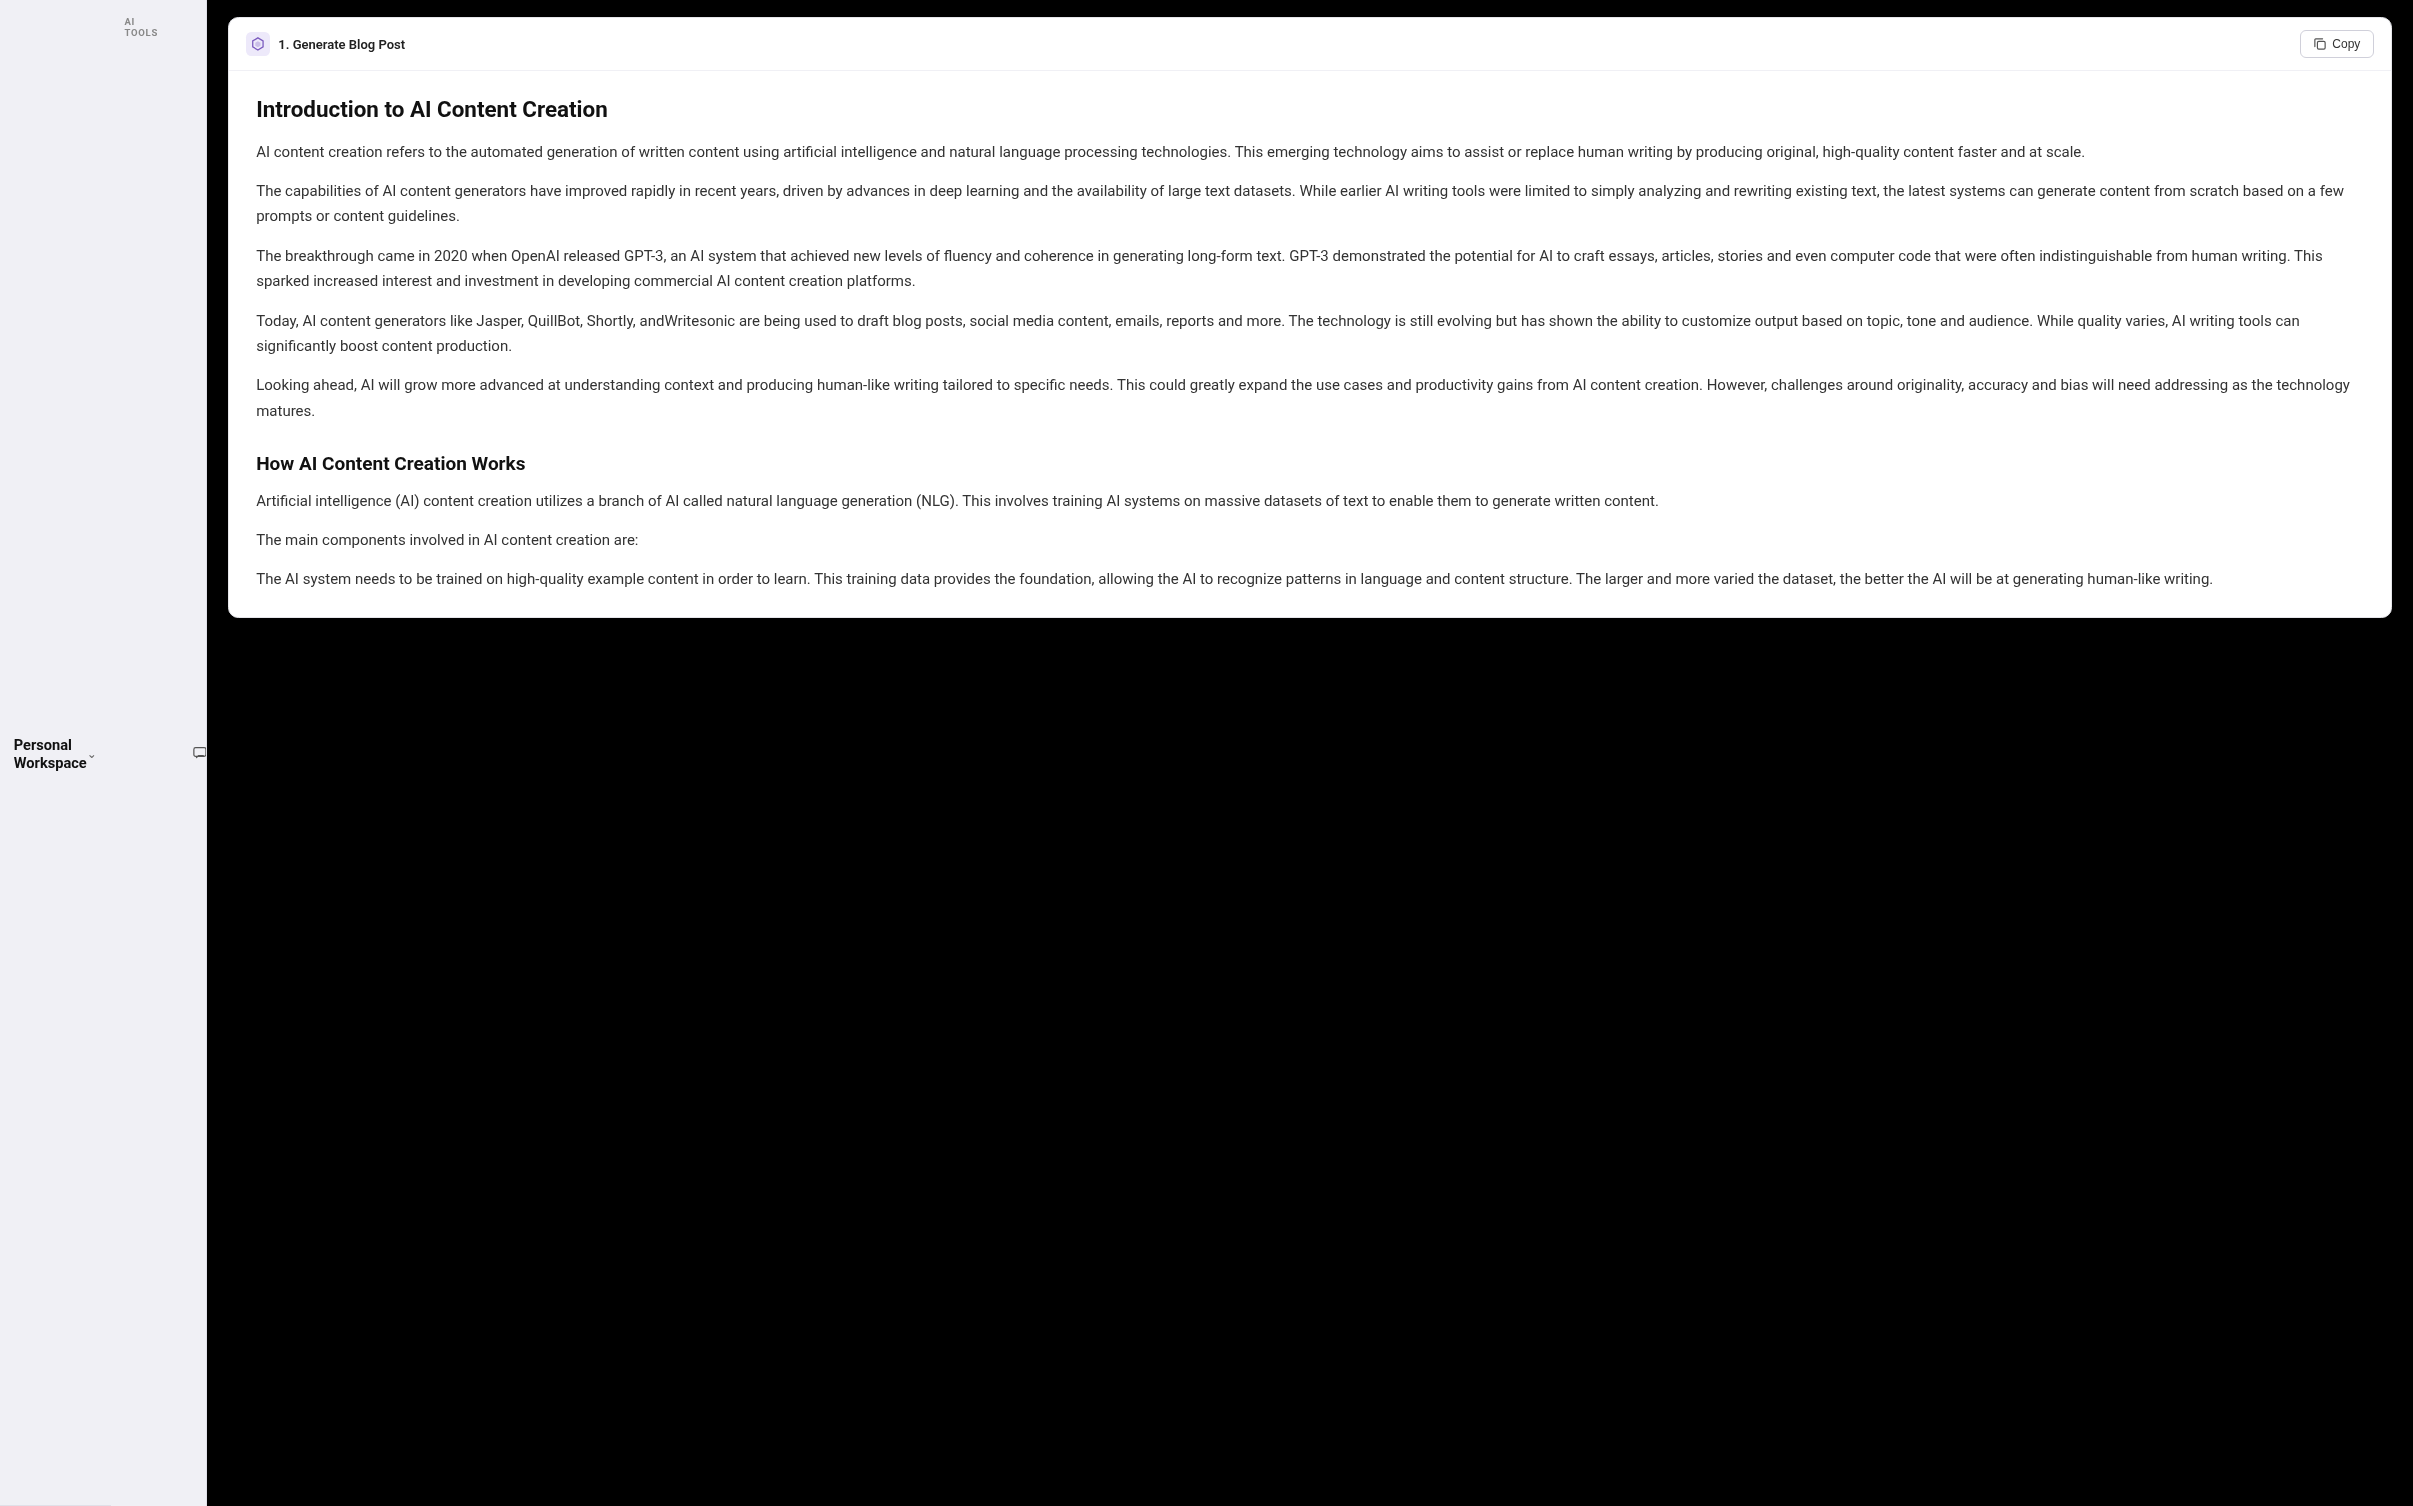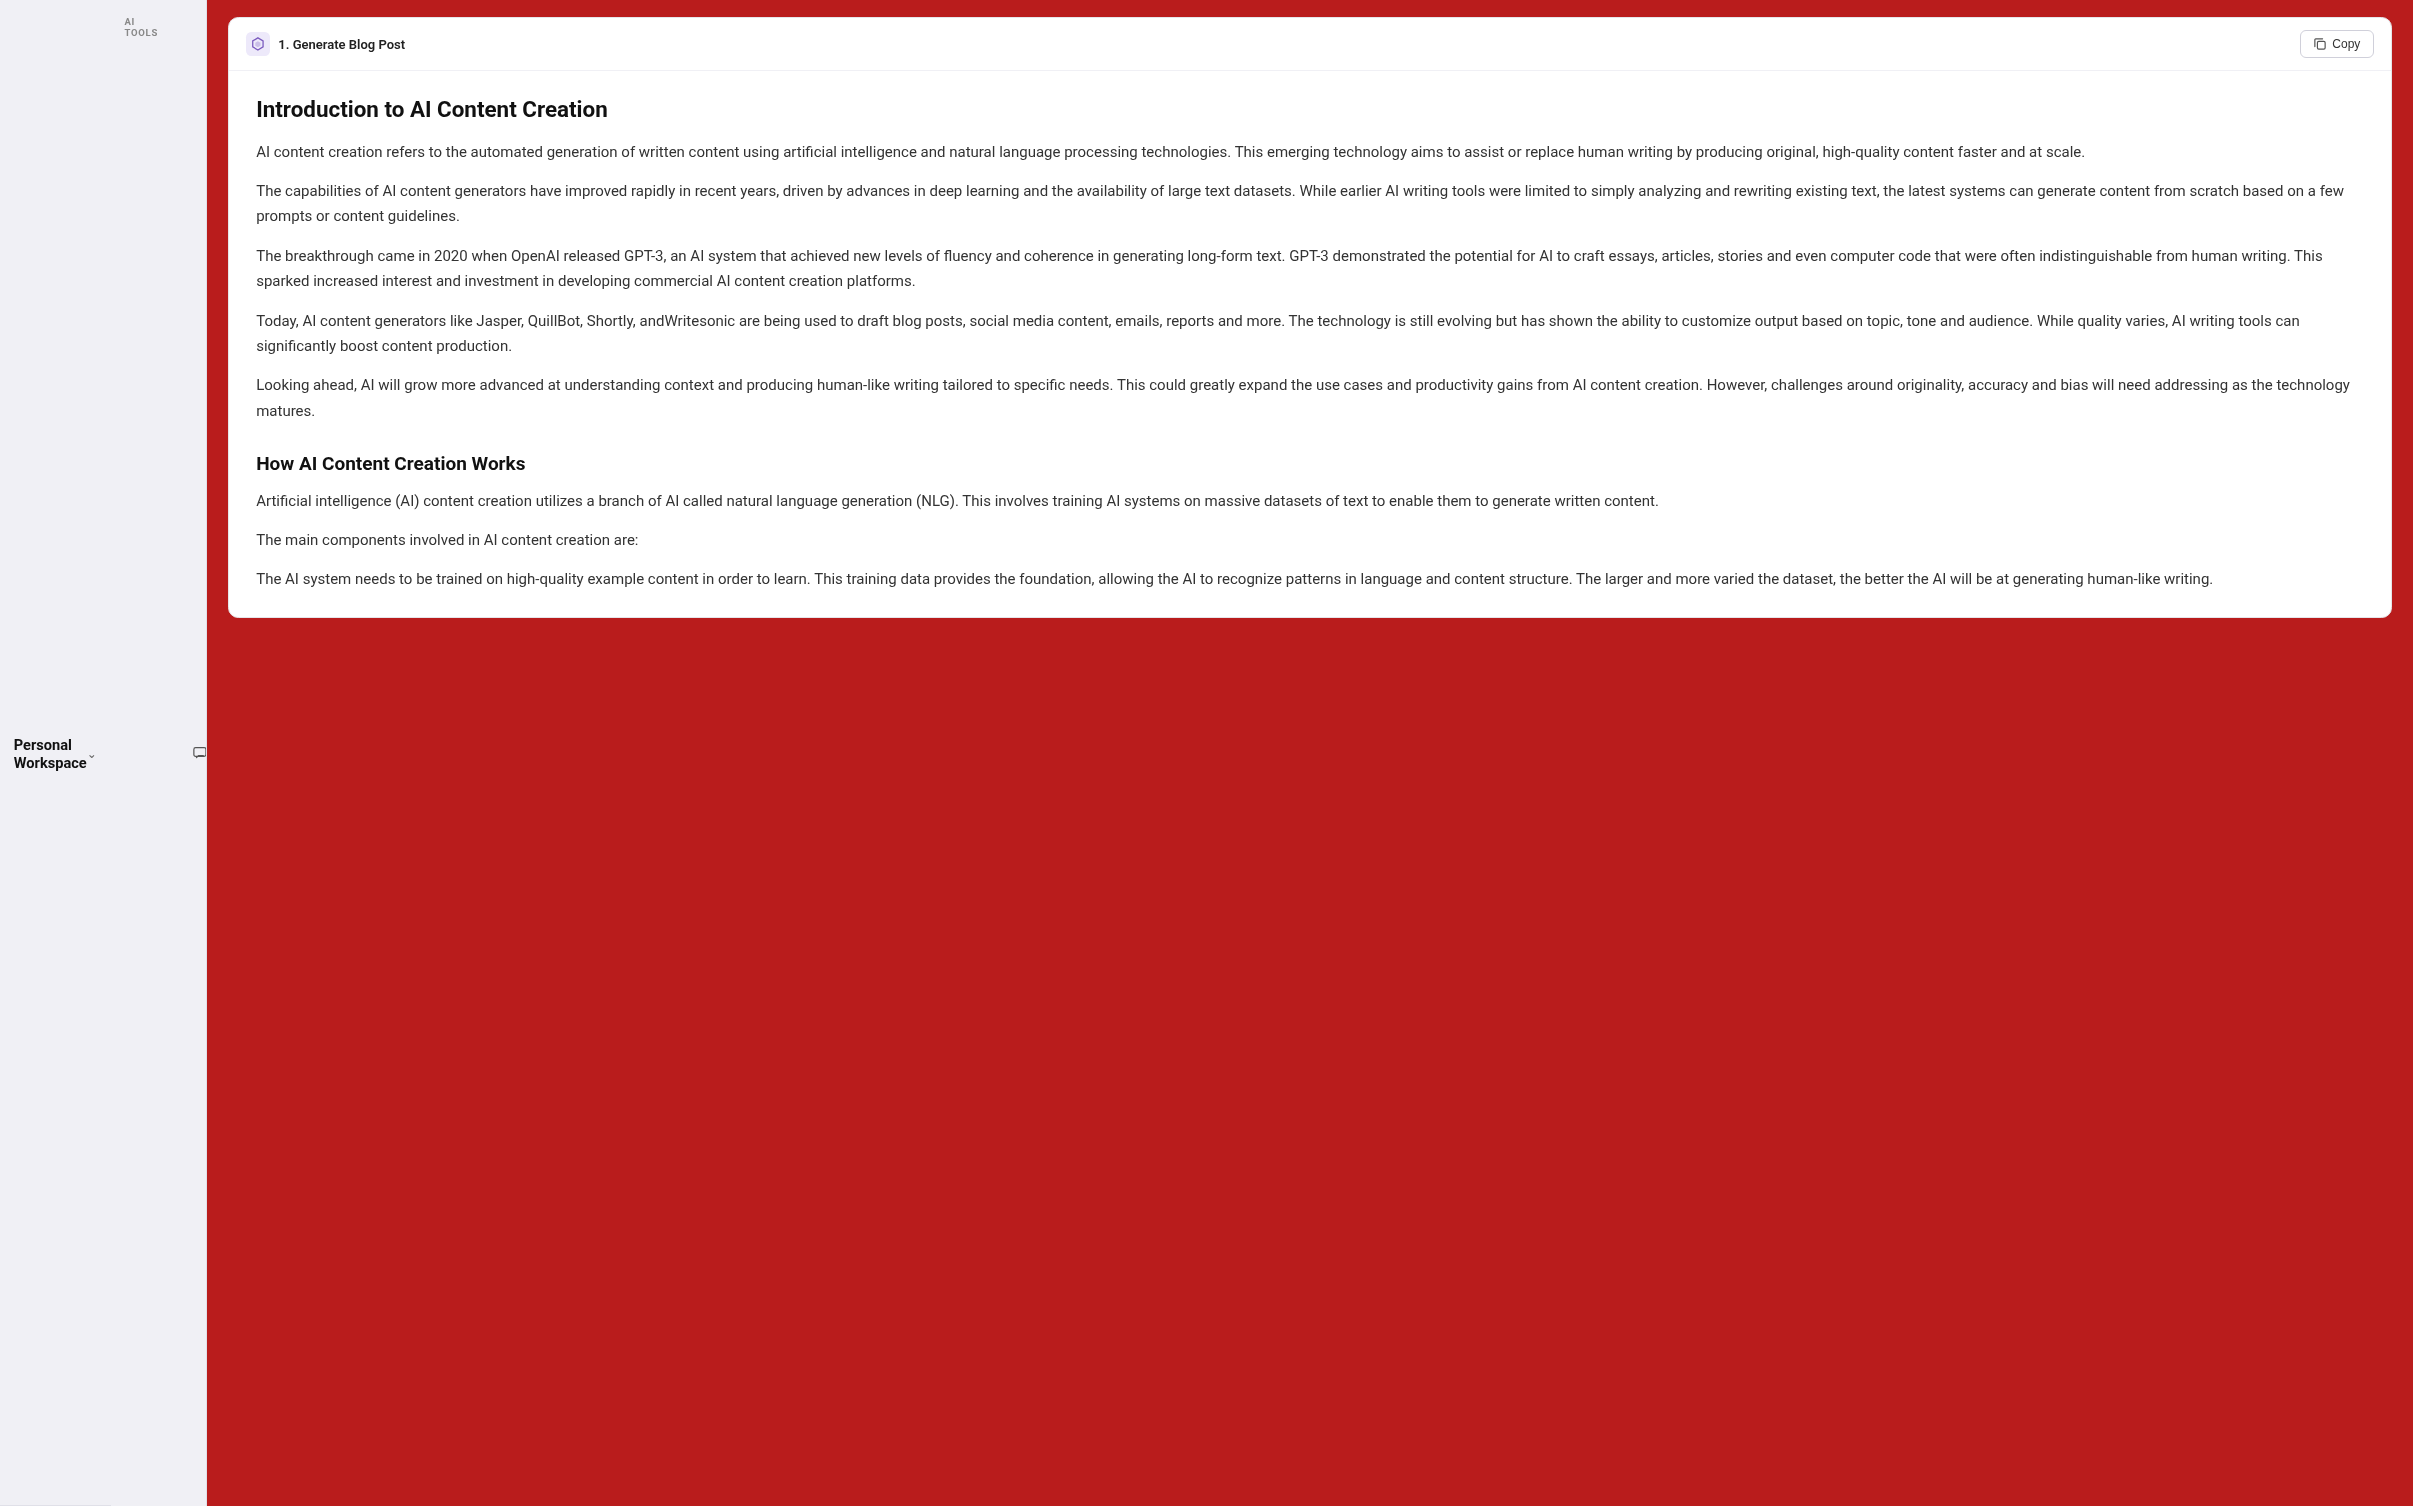--- a/index.html
+++ b/index.html
@@ -94,21 +94,21 @@
       padding: 1.7px 6px;
       border-radius: 17px;
       letter-spacing: 0.04em;
     }
 
     
     #main {
       flex: 1;
       overflow-y: auto;
       padding: 17px 20.7px;
-      background: #b91c1c;
+      background: #000000;
     }
 
     .content-card {
       background: #fff;
       border-radius: 10.3px;
       border: 0.9px solid #e5e5ea;
       overflow: hidden;
     }
 
     .card-header {

